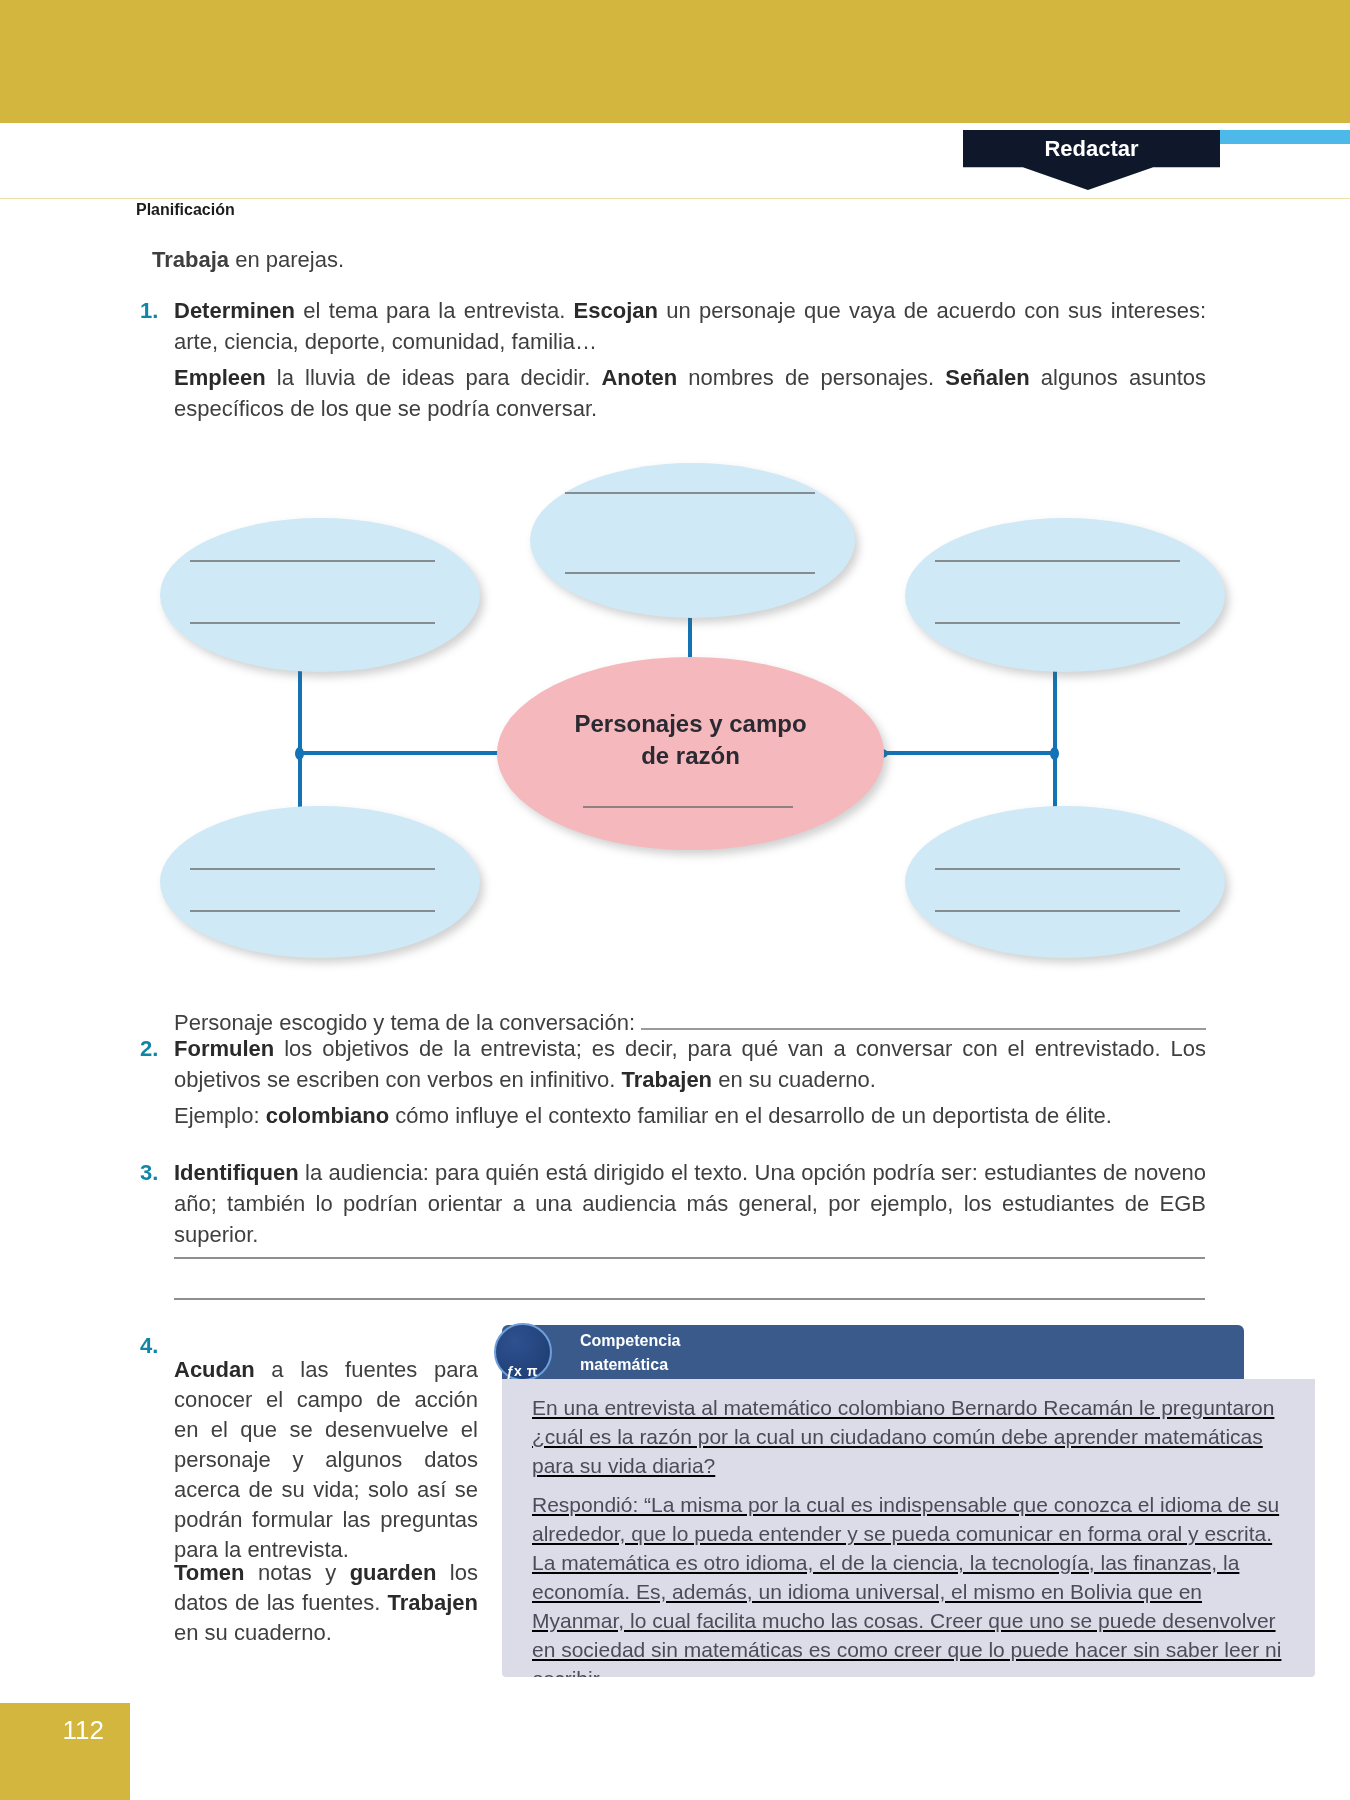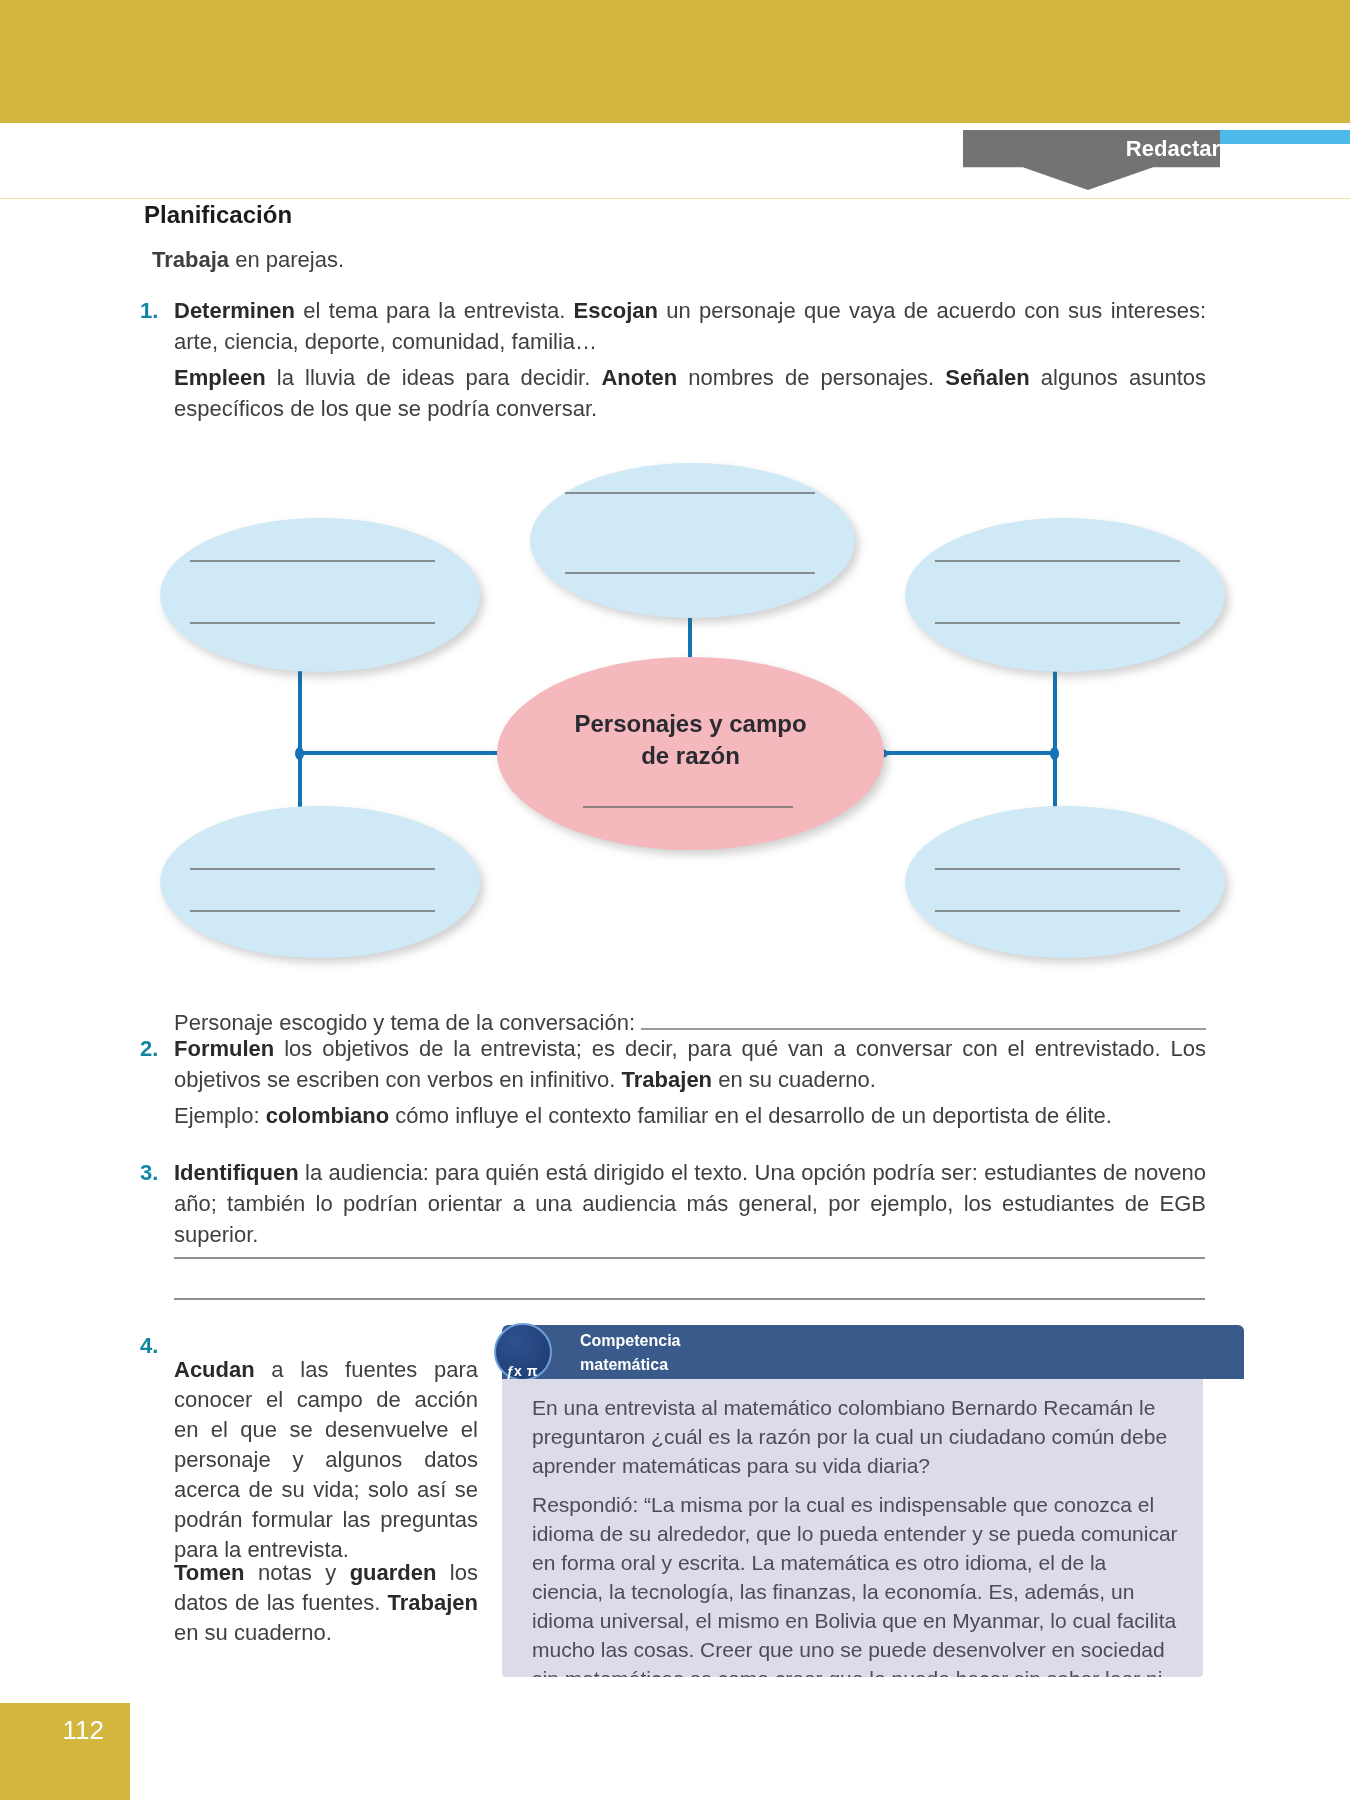--- a/index.html
+++ b/index.html
@@ -3,28 +3,28 @@
 <meta charset="utf-8">
 <style>
   * { margin:0; padding:0; box-sizing:border-box; }
   html,body { width:1350px; height:1800px; }
   body { font-family:"Liberation Sans","DejaVu Sans",sans-serif; background:#ffffff; position:relative; overflow:hidden; }
   .page { position:absolute; inset:0; width:1350px; height:1800px; background:#fff; }
 
   
   .gold-band { position:absolute; left:0; top:0; width:1350px; height:123px; background:#d2b63e; }
   .blue-strip { position:absolute; left:1218px; top:130px; width:132px; height:14px; background:#4cb9e8; }
-  .tab-badge { position:absolute; left:963px; top:130px; width:257px; height:60px; background:#737373;
+  .tab-badge { position:absolute; left:963px; top:130px; width:257px; height:60px; background:#0f172a;
     clip-path:polygon(0 0,100% 0,100% 62%,74% 62%,48.6% 100%,23.3% 62%,0 62%);
-    display:flex; justify-content:flex-end; align-items:flex-start; }
+    display:flex; justify-content:center; align-items:flex-start; }
   .tab-badge span { color:#fff; font-weight:bold; font-size:22px; line-height:37px; }
   .hairline { position:absolute; left:0; top:198px; width:1350px; height:0; border-top:1px solid #ece0a5; }
 
   
-  .h1 { position:absolute; left:144px; top:201px; font-size:24px; font-weight:bold; color:#1c1c1c; }
+  .h1 { position:absolute; left:136px; top:201px; font-size:16px; font-weight:bold; color:#1c1c1c; }
   .p { position:absolute; font-size:22px; line-height:31px; color:#3f3f3f; text-align:justify; }
   .p b { color:#2a2a2a; }
   .intro { position:absolute; left:152px; top:247px; font-size:22px; color:#3f3f3f; }
   .num { position:absolute; width:34px; font-size:22px; line-height:31px; font-weight:bold; color:#0f86a5; text-align:left; }
 
   
   .ell { position:absolute; border-radius:50%; background:#cfe9f6; box-shadow:4px 5px 8px rgba(90,90,90,.28); }
   .ell.pink { background:#f5b8bc; }
   .wline { position:absolute; height:0; border-top:2px solid rgba(110,110,110,.75); }
   .bigline { position:absolute; height:0; border-top:2px solid #8f8f8f; }
@@ -35,22 +35,22 @@
     font-size:24px; line-height:32px; font-weight:bold; color:#2a2a32; }
 
   
   .fillrow { position:absolute; left:174px; top:986px; width:1032px; display:flex; align-items:baseline;margin-top:20px; }
   .fillrow .lbl { font-size:22px; color:#3f3f3f; white-space:nowrap; }
   .fillrow .fline { flex:1; border-bottom:2px solid #9a9a9a; height:24px; margin-left:6px; }
 
   
   .comp-box { position:absolute; left:502px; top:1325px; width:742px; height:352px; border-radius:6px; overflow:visible; }
   .comp-head { position:absolute; left:0; top:0; width:742px; height:54px; background:#3a5a8b; border-radius:6px 6px 0 0; }
-  .comp-body { position:absolute; left:0; top:54px; width:701px; height:298px; background:#dcdce9; border-radius:0 0 4px 4px;
-    padding:14px 20px 0 30px; overflow:hidden; }
+  .comp-body { position:absolute; left:0; top:54px; width:813px; height:298px; background:#dcdce9; border-radius:0 0 4px 4px;
+    padding:14px 20px 0 30px; overflow:hidden;text-decoration:underline; }
   .comp-body p { font-size:21px; line-height:29px; color:#4c4c58; margin-bottom:10px; }
   .comp-title { position:absolute; left:78px; top:4px; color:#ffffff; font-weight:bold; font-size:16px; line-height:24px; }
   .comp-icon { position:absolute; left:-8px; top:-2px; width:58px; height:58px; border-radius:50%;
     background:radial-gradient(circle at 35% 30%, #2e5190, #1c3a6e); border:2px solid #6e9fd8;
     display:grid; grid-template-columns:1fr 1fr; align-items:center; justify-items:center; padding:7px 9px; }
   .comp-icon span { color:#fff; font-weight:bold; font-size:14px; line-height:14px;margin-top:32px; }
 
   
   .pagebox { position:absolute; left:0; top:1703px; width:130px; height:97px; background:#d2b63e; }
   .pagebox span { position:absolute; right:26px; top:12px; color:#fff; font-size:26px; }

